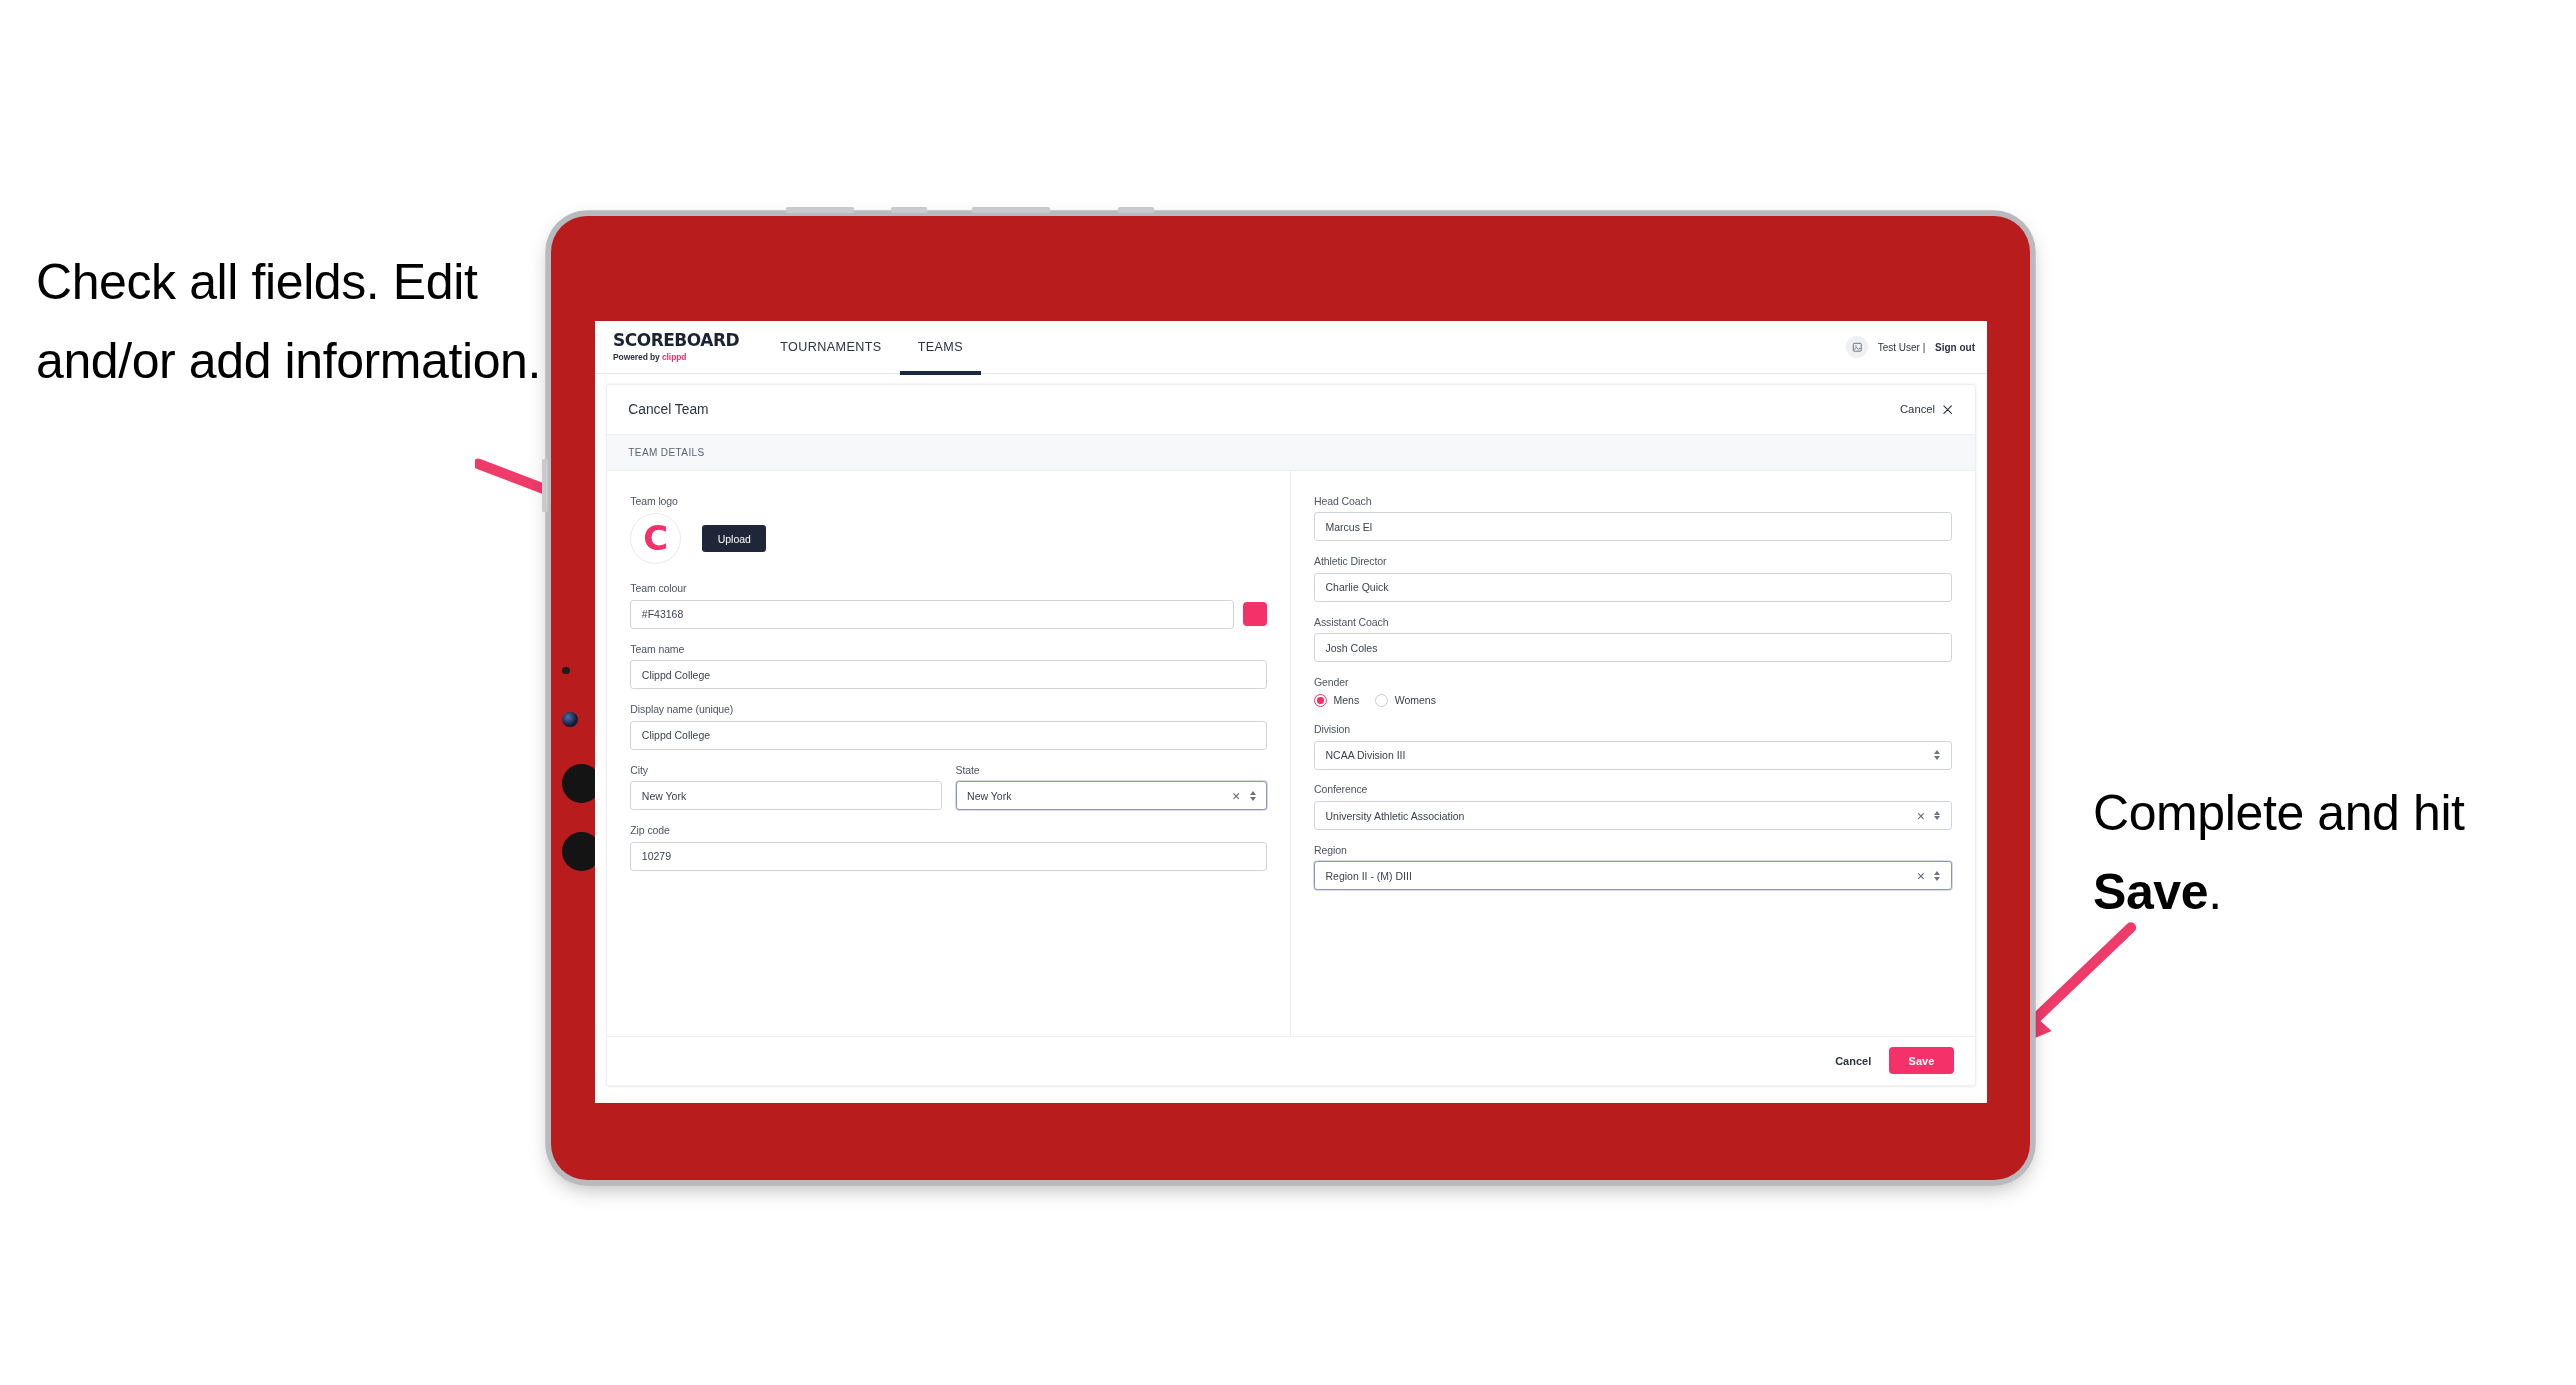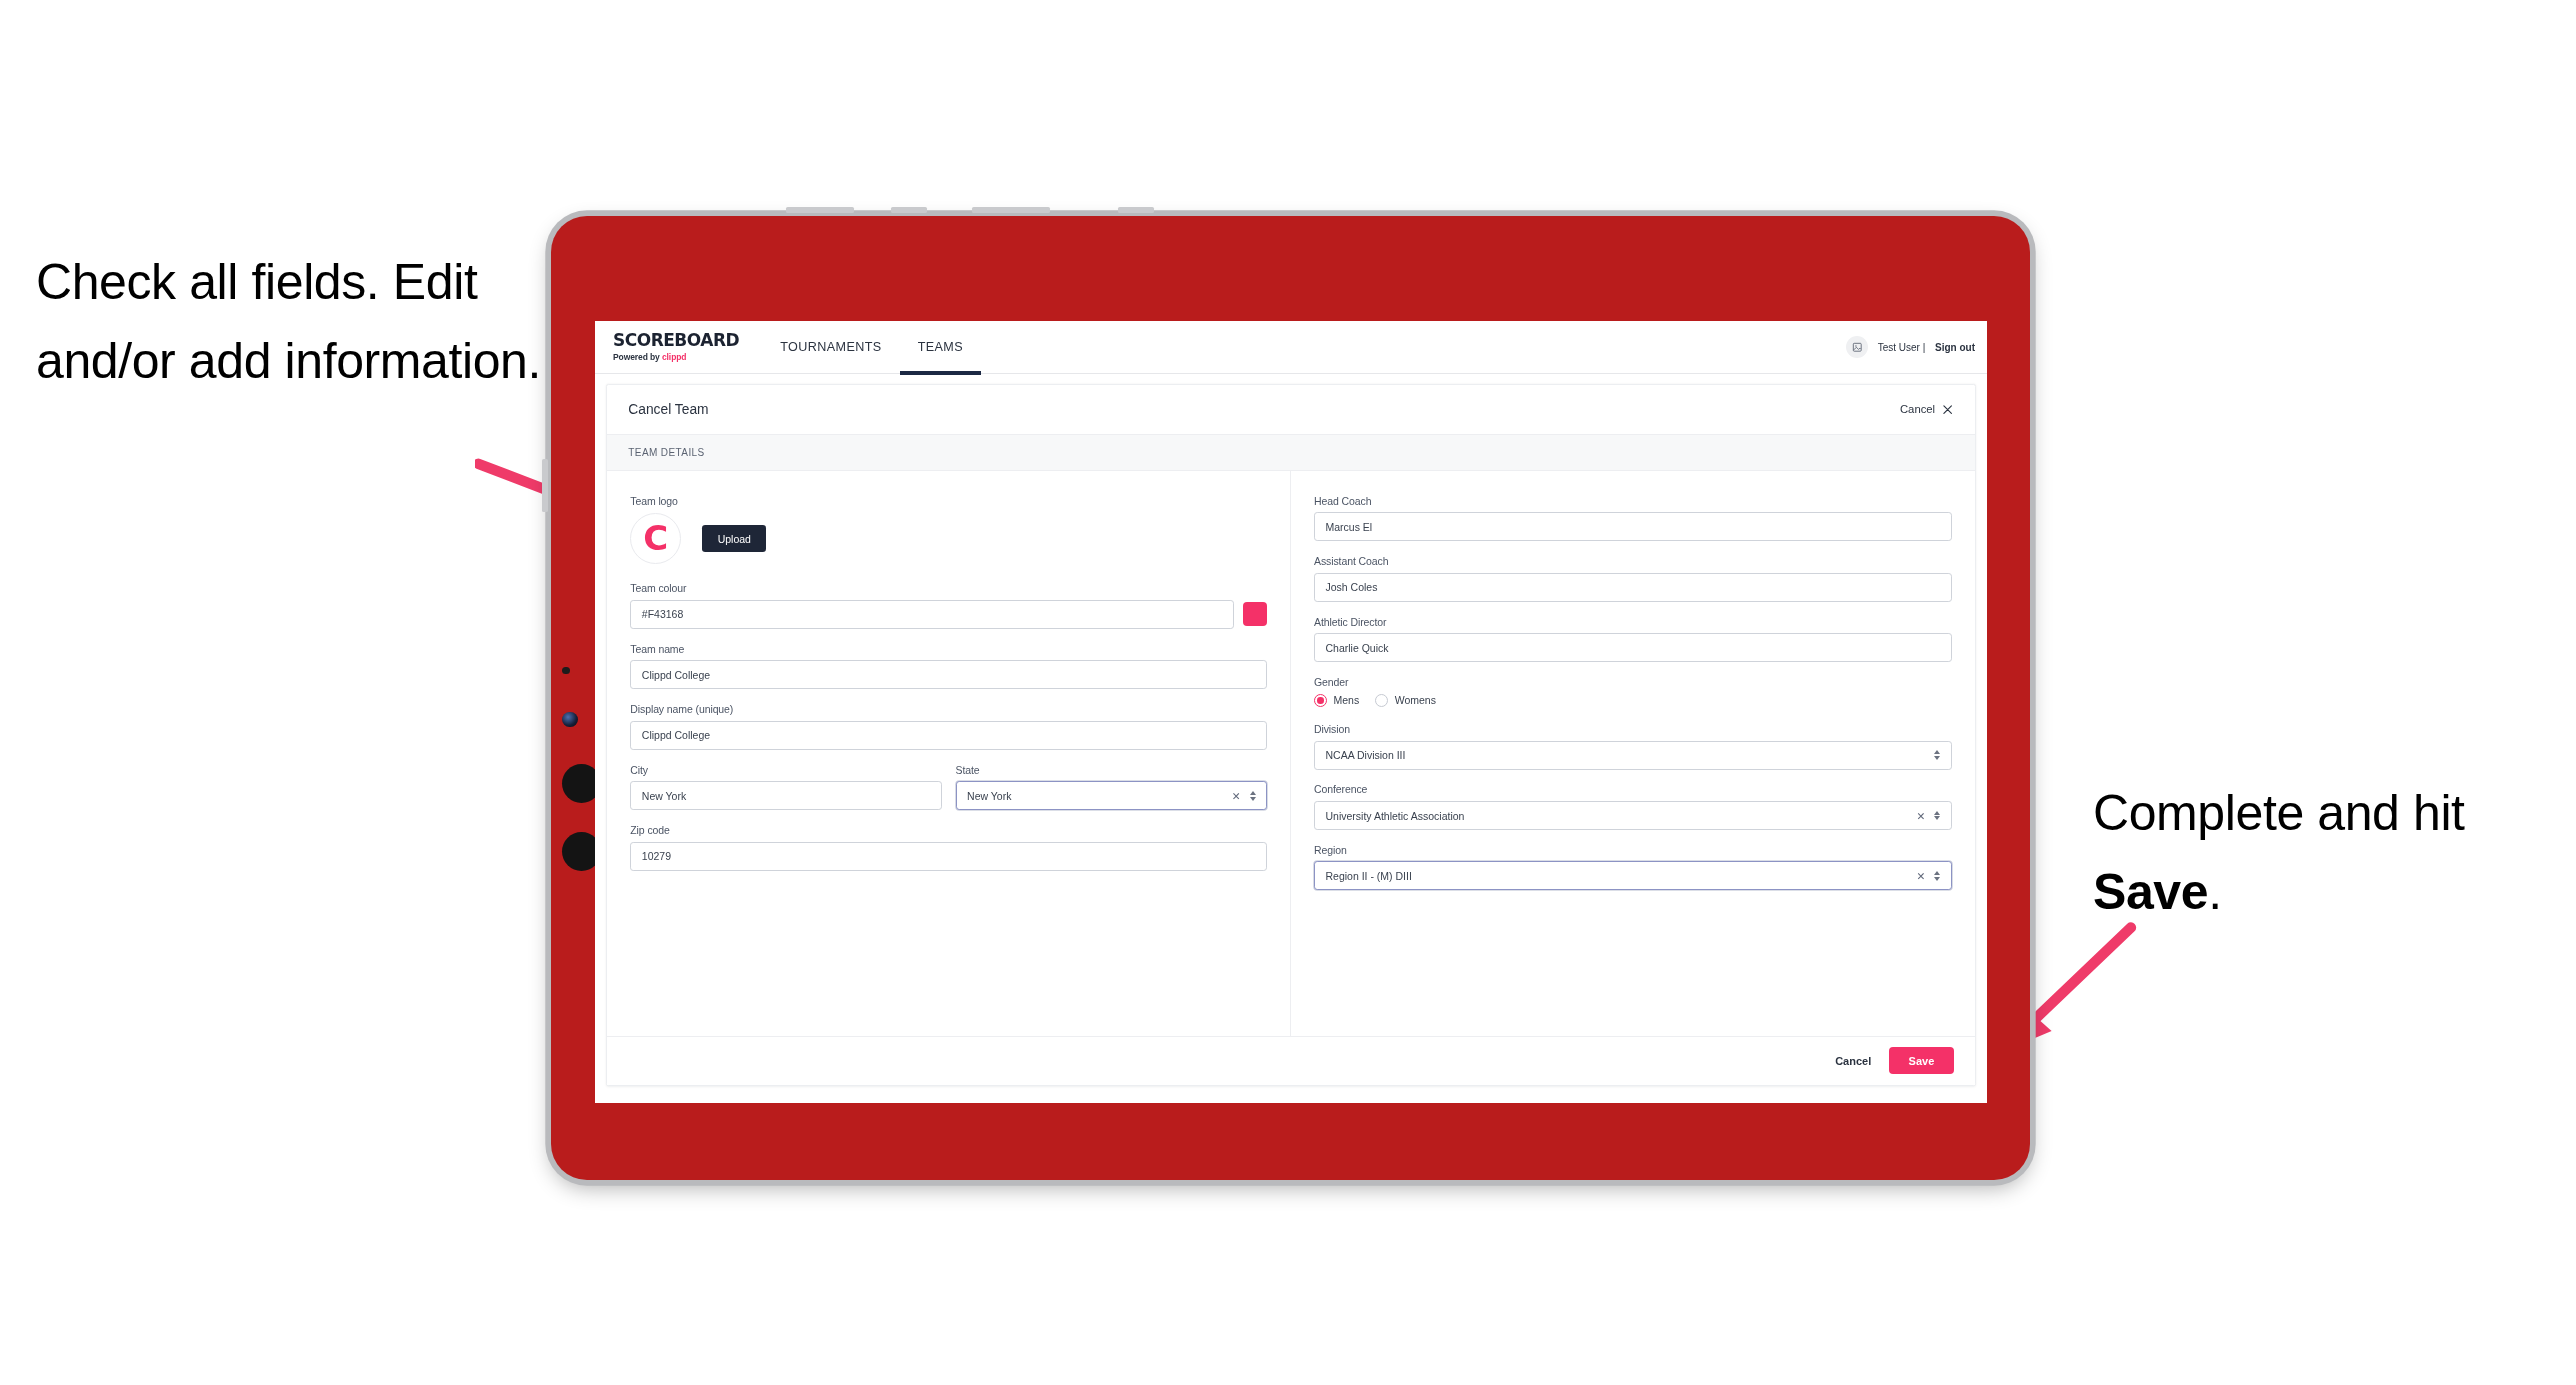--- a/index.html
+++ b/index.html
@@ -364,30 +364,30 @@
         <div class="col" id="col-right">
 
           <div class="field">
             <span class="flabel">Head Coach</span>
             <div class="inp">
               <span>Marcus El</span>
             </div>
           </div>
 
           <div class="field">
+            <span class="flabel">Athletic Director</span>
+            <div class="inp">
+              <span>Charlie Quick</span>
+            </div>
+          </div>
+
+          <div class="field">
             <span class="flabel">Assistant Coach</span>
             <div class="inp">
               <span>Josh Coles</span>
-            </div>
-          </div>
-
-          <div class="field">
-            <span class="flabel">Athletic Director</span>
-            <div class="inp">
-              <span>Charlie Quick</span>
             </div>
           </div>
 
           <div class="field" style="margin-bottom:16px;">
             <span class="flabel">Gender</span>
             <div id="gender-row">
               <div class="radio-opt">
                 <span class="radio on"></span>
                 <span class="radio-label">Mens</span>
               </div>

